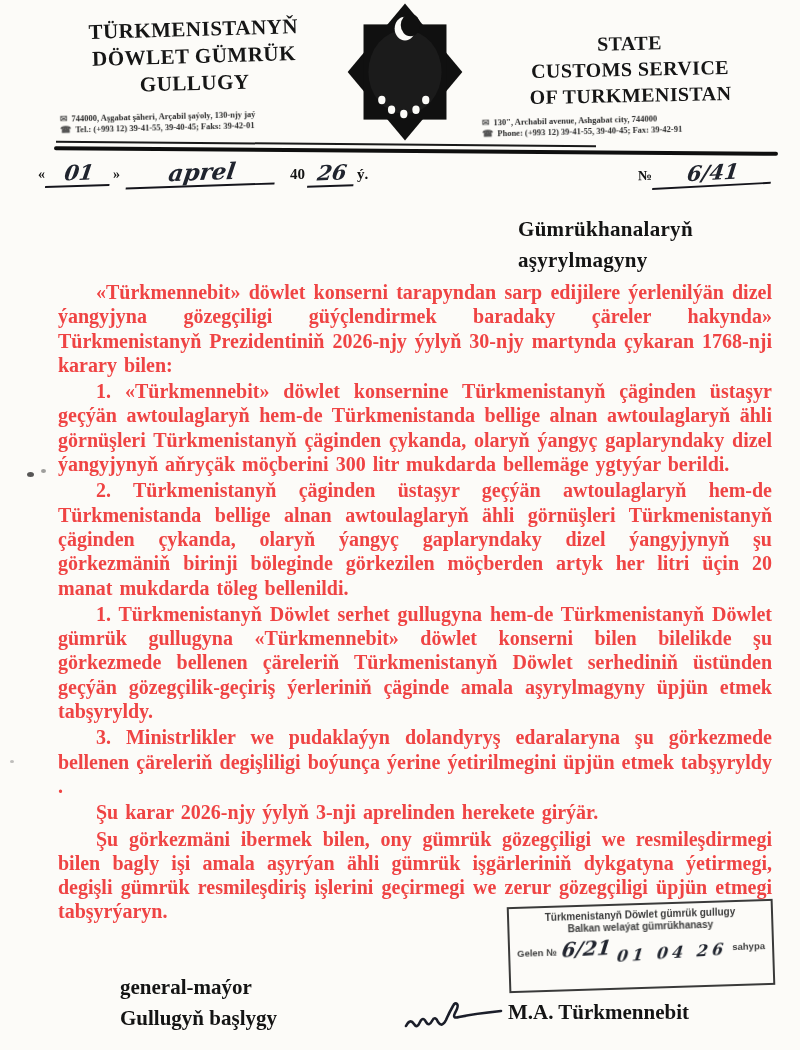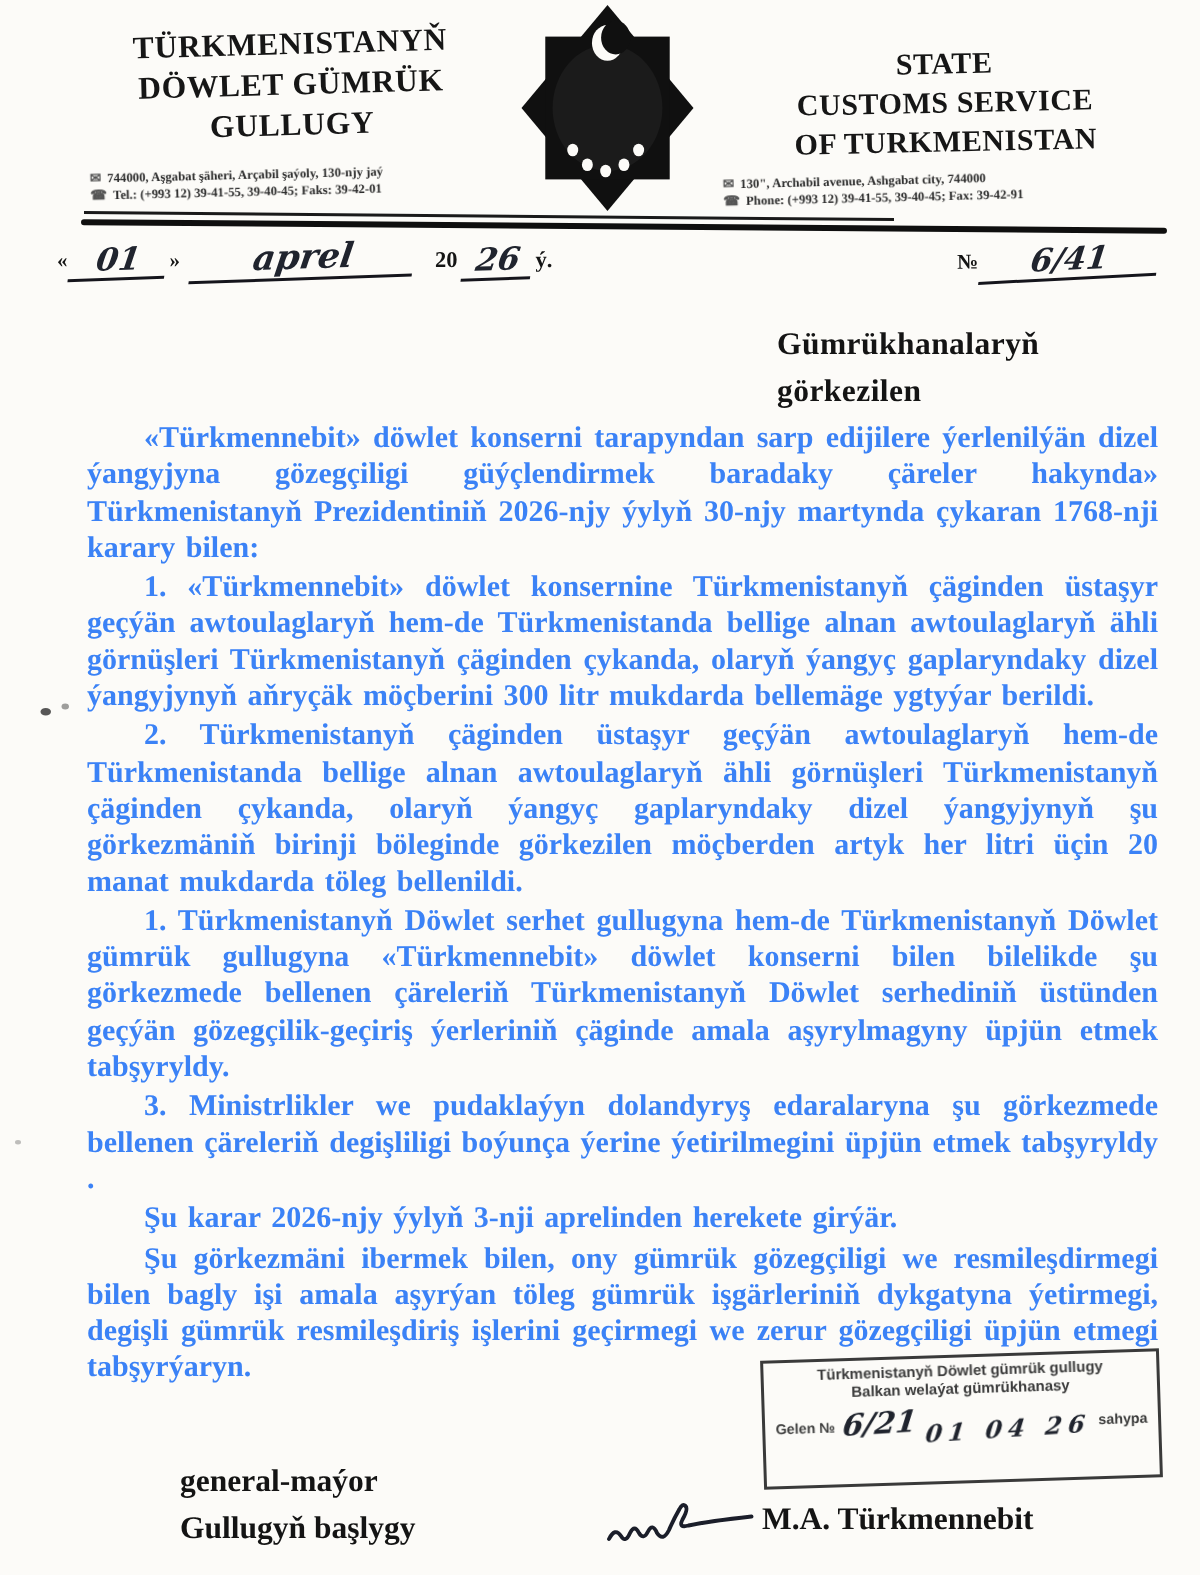--- a/index.html
+++ b/index.html
@@ -60,21 +60,21 @@
   .nl-value { width:118px; text-align:center; border-bottom:2px solid #15151c; font-size:21px; }
   
   .recipient {
     position:absolute; left:518px; top:214px; font-weight:700;
     font-size:21px; line-height:31px; letter-spacing:.3px;font-family:Liberation Serif, serif;
   }
   
   .body-text {
     position:absolute; left:58px; top:280px; width:714px;
     font-weight:700; font-size:20px; line-height:24.3px;
-    text-align:justify; word-spacing:2px; color:#3b82f6;
+    text-align:justify; word-spacing:2px; color:#ef4444;
   }
   .body-text p { margin:0 0 2px 0; text-indent:38px; }
   
   .stamp {
     position:absolute; left:508px; top:903px; width:266px; height:86px;
     border:2.5px solid #3a3a3a; transform:rotate(-1.8deg);
     background:rgba(252,251,248,.55); padding:4px 5px 2px 5px;
     text-align:center; color:#3c3c3c;
     font-family:"Liberation Sans", sans-serif; font-weight:700;
     filter:blur(.25px);
@@ -157,43 +157,43 @@
   </div>
 
   <div class="rule-thin"></div>
   <div class="rule-thick"></div>
 
   <div class="dateline">
     <span class="dl-quote">«</span>
     <span class="dl-day hand">01</span>
     <span class="dl-quote">»</span>
     <span class="dl-month hand">aprel</span>
-    <span class="dl-year-prefix">20</span>
+    <span class="dl-year-prefix">40</span>
     <span class="dl-year hand">26</span>
     <span class="dl-ysuf">ý.</span>
   </div>
 
   <div class="numline">
     <span class="dl-quote">№</span>
     <span class="nl-value hand">6/41</span>
   </div>
 
   <div class="recipient">
     <div>Gümrükhanalaryň</div>
-    <div>görkezilen</div>
+    <div>aşyrylmagyny</div>
   </div>
 
   <div class="body-text">
     <p>«Türkmennebit» döwlet konserni tarapyndan sarp edijilere ýerlenilýän dizel ýangyjyna gözegçiligi güýçlendirmek baradaky çäreler hakynda» Türkmenistanyň Prezidentiniň 2026-njy ýylyň 30-njy martynda çykaran 1768-nji karary bilen:</p>
     <p>1. «Türkmennebit» döwlet konsernine Türkmenistanyň çäginden üstaşyr geçýän awtoulaglaryň hem-de Türkmenistanda bellige alnan awtoulaglaryň ähli görnüşleri Türkmenistanyň çäginden çykanda, olaryň ýangyç gaplaryndaky dizel ýangyjynyň aňryçäk möçberini 300 litr mukdarda bellemäge ygtyýar berildi.</p>
     <p>2. Türkmenistanyň çäginden üstaşyr geçýän awtoulaglaryň hem-de Türkmenistanda bellige alnan awtoulaglaryň ähli görnüşleri Türkmenistanyň çäginden çykanda, olaryň ýangyç gaplaryndaky dizel ýangyjynyň şu görkezmäniň birinji böleginde görkezilen möçberden artyk her litri üçin 20 manat mukdarda töleg bellenildi.</p>
     <p>1. Türkmenistanyň Döwlet serhet gullugyna hem-de Türkmenistanyň Döwlet gümrük gullugyna «Türkmennebit» döwlet konserni bilen bilelikde şu görkezmede bellenen çäreleriň Türkmenistanyň Döwlet serhediniň üstünden geçýän gözegçilik-geçiriş ýerleriniň çäginde amala aşyrylmagyny üpjün etmek tabşyryldy.</p>
     <p>3. Ministrlikler we pudaklaýyn dolandyryş edaralaryna şu görkezmede bellenen çäreleriň degişliligi boýunça ýerine ýetirilmegini üpjün etmek tabşyryldy .</p>
     <p>Şu karar 2026-njy ýylyň 3-nji aprelinden herekete girýär.</p>
-    <p>Şu görkezmäni ibermek bilen, ony gümrük gözegçiligi we resmileşdirmegi bilen bagly işi amala aşyrýan töleg gümrük işgärleriniň dykgatyna ýetirmegi, degişli gümrük resmileşdiriş işlerini geçirmegi we zerur gözegçiligi üpjün etmegi tabşyrýaryn.</p>
+    <p>Şu görkezmäni ibermek bilen, ony gümrük gözegçiligi we resmileşdirmegi bilen bagly işi amala aşyrýan ähli gümrük işgärleriniň dykgatyna ýetirmegi, degişli gümrük resmileşdiriş işlerini geçirmegi we zerur gözegçiligi üpjün etmegi tabşyrýaryn.</p>
   </div>
 
   <div class="stamp">
     <div class="stamp-l1">Türkmenistanyň Döwlet gümrük gullugy</div>
     <div class="stamp-l2">Balkan welaýat gümrükhanasy</div>
     <div class="stamp-row">
       <span>Gelen №</span>
       <span class="hand stamp-no">6/21</span>
       <span class="hand stamp-date">01 04 26</span>
       <span>sahypa</span>

